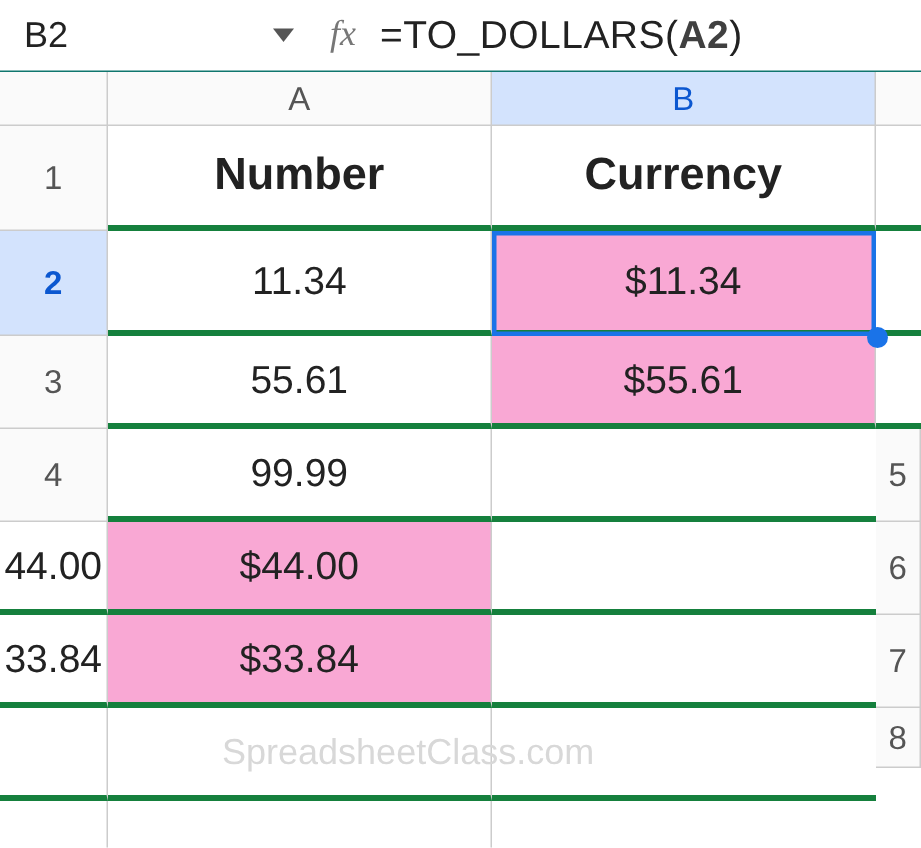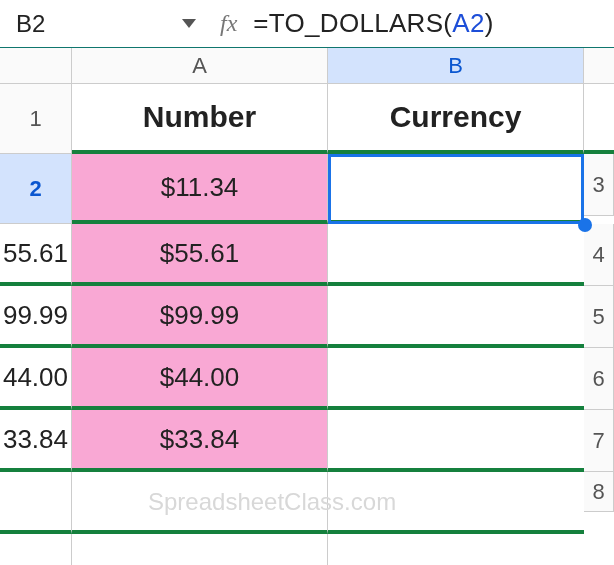--- a/index.html
+++ b/index.html
@@ -49,21 +49,22 @@
       font-family: "Times New Roman", serif;
       color: #777;
       font-size: 24px;
     }
     .formula {
       font-size: 26px;
       letter-spacing: 0.3px;
       color: #222;
     }
     .formula .ref {
-      color: #1d4ed8;
+      color: #404040;
+      font-weight: bold;
     }
     .grid {
       display: grid;
       grid-template-columns: 72px 256px 256px 30px;
       position: relative;
     }
     .corner {
       height: 36px;
       border-bottom: 1px solid #ccc;
       border-right: 1px solid #ccc;
@@ -171,31 +172,31 @@
   <div class="colhdr">A</div>
   <div class="colhdr sel">B</div>
   <div class="colhdr extra"></div>
 
   <div class="rowhdr row-tall">1</div>
   <div class="cell header row-tall">Number</div>
   <div class="cell header row-tall">Currency</div>
   <div class="cell extra row-tall"></div>
 
   <div class="rowhdr sel row-tall">2</div>
+  <div class="cell row-tall">11.34</div>
   <div class="cell hl row-tall">$11.34</div>
   <div class="cell extra row-tall"></div>
 
   <div class="rowhdr row-med">3</div>
   <div class="cell row-med">55.61</div>
   <div class="cell hl row-med">$55.61</div>
   <div class="cell extra row-med"></div>
 
   <div class="rowhdr row-med">4</div>
   <div class="cell row-med">99.99</div>
-  <div class="cell hl row-med">$99.99</div>
   <div class="cell extra row-med"></div>
 
   <div class="rowhdr row-med">5</div>
   <div class="cell row-med">44.00</div>
   <div class="cell hl row-med">$44.00</div>
   <div class="cell extra row-med"></div>
 
   <div class="rowhdr row-med">6</div>
   <div class="cell row-med">33.84</div>
   <div class="cell hl row-med">$33.84</div>

